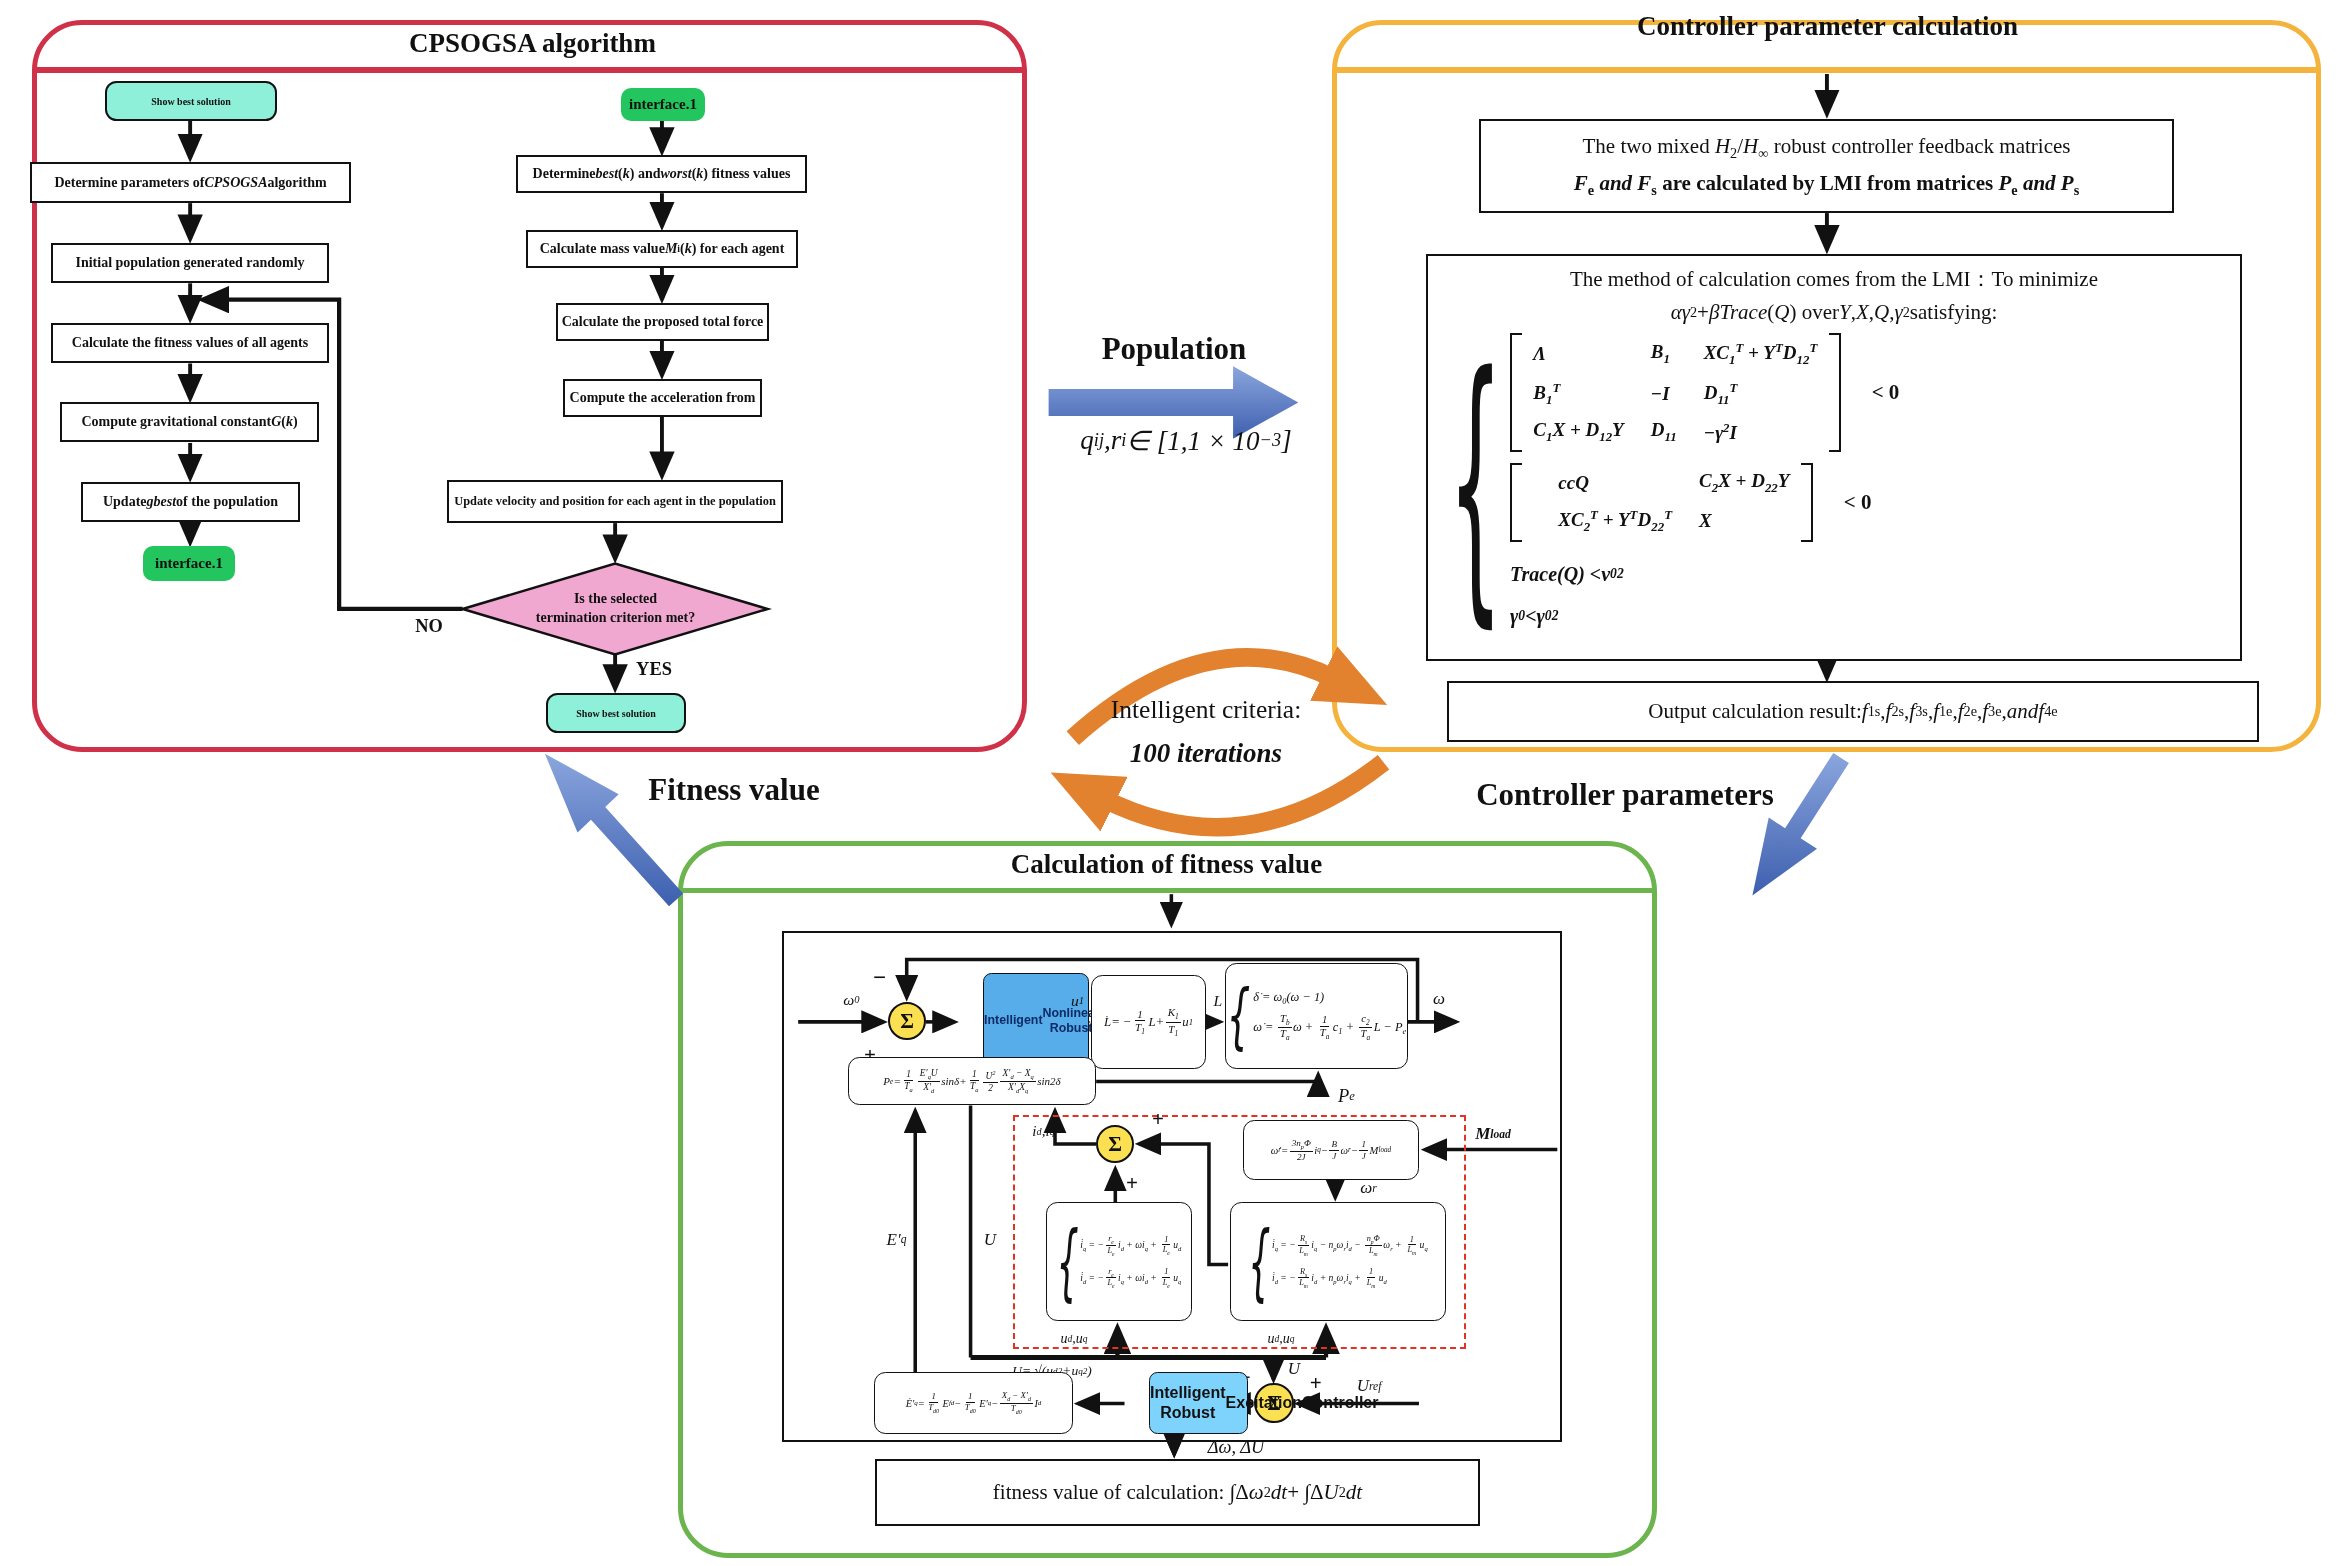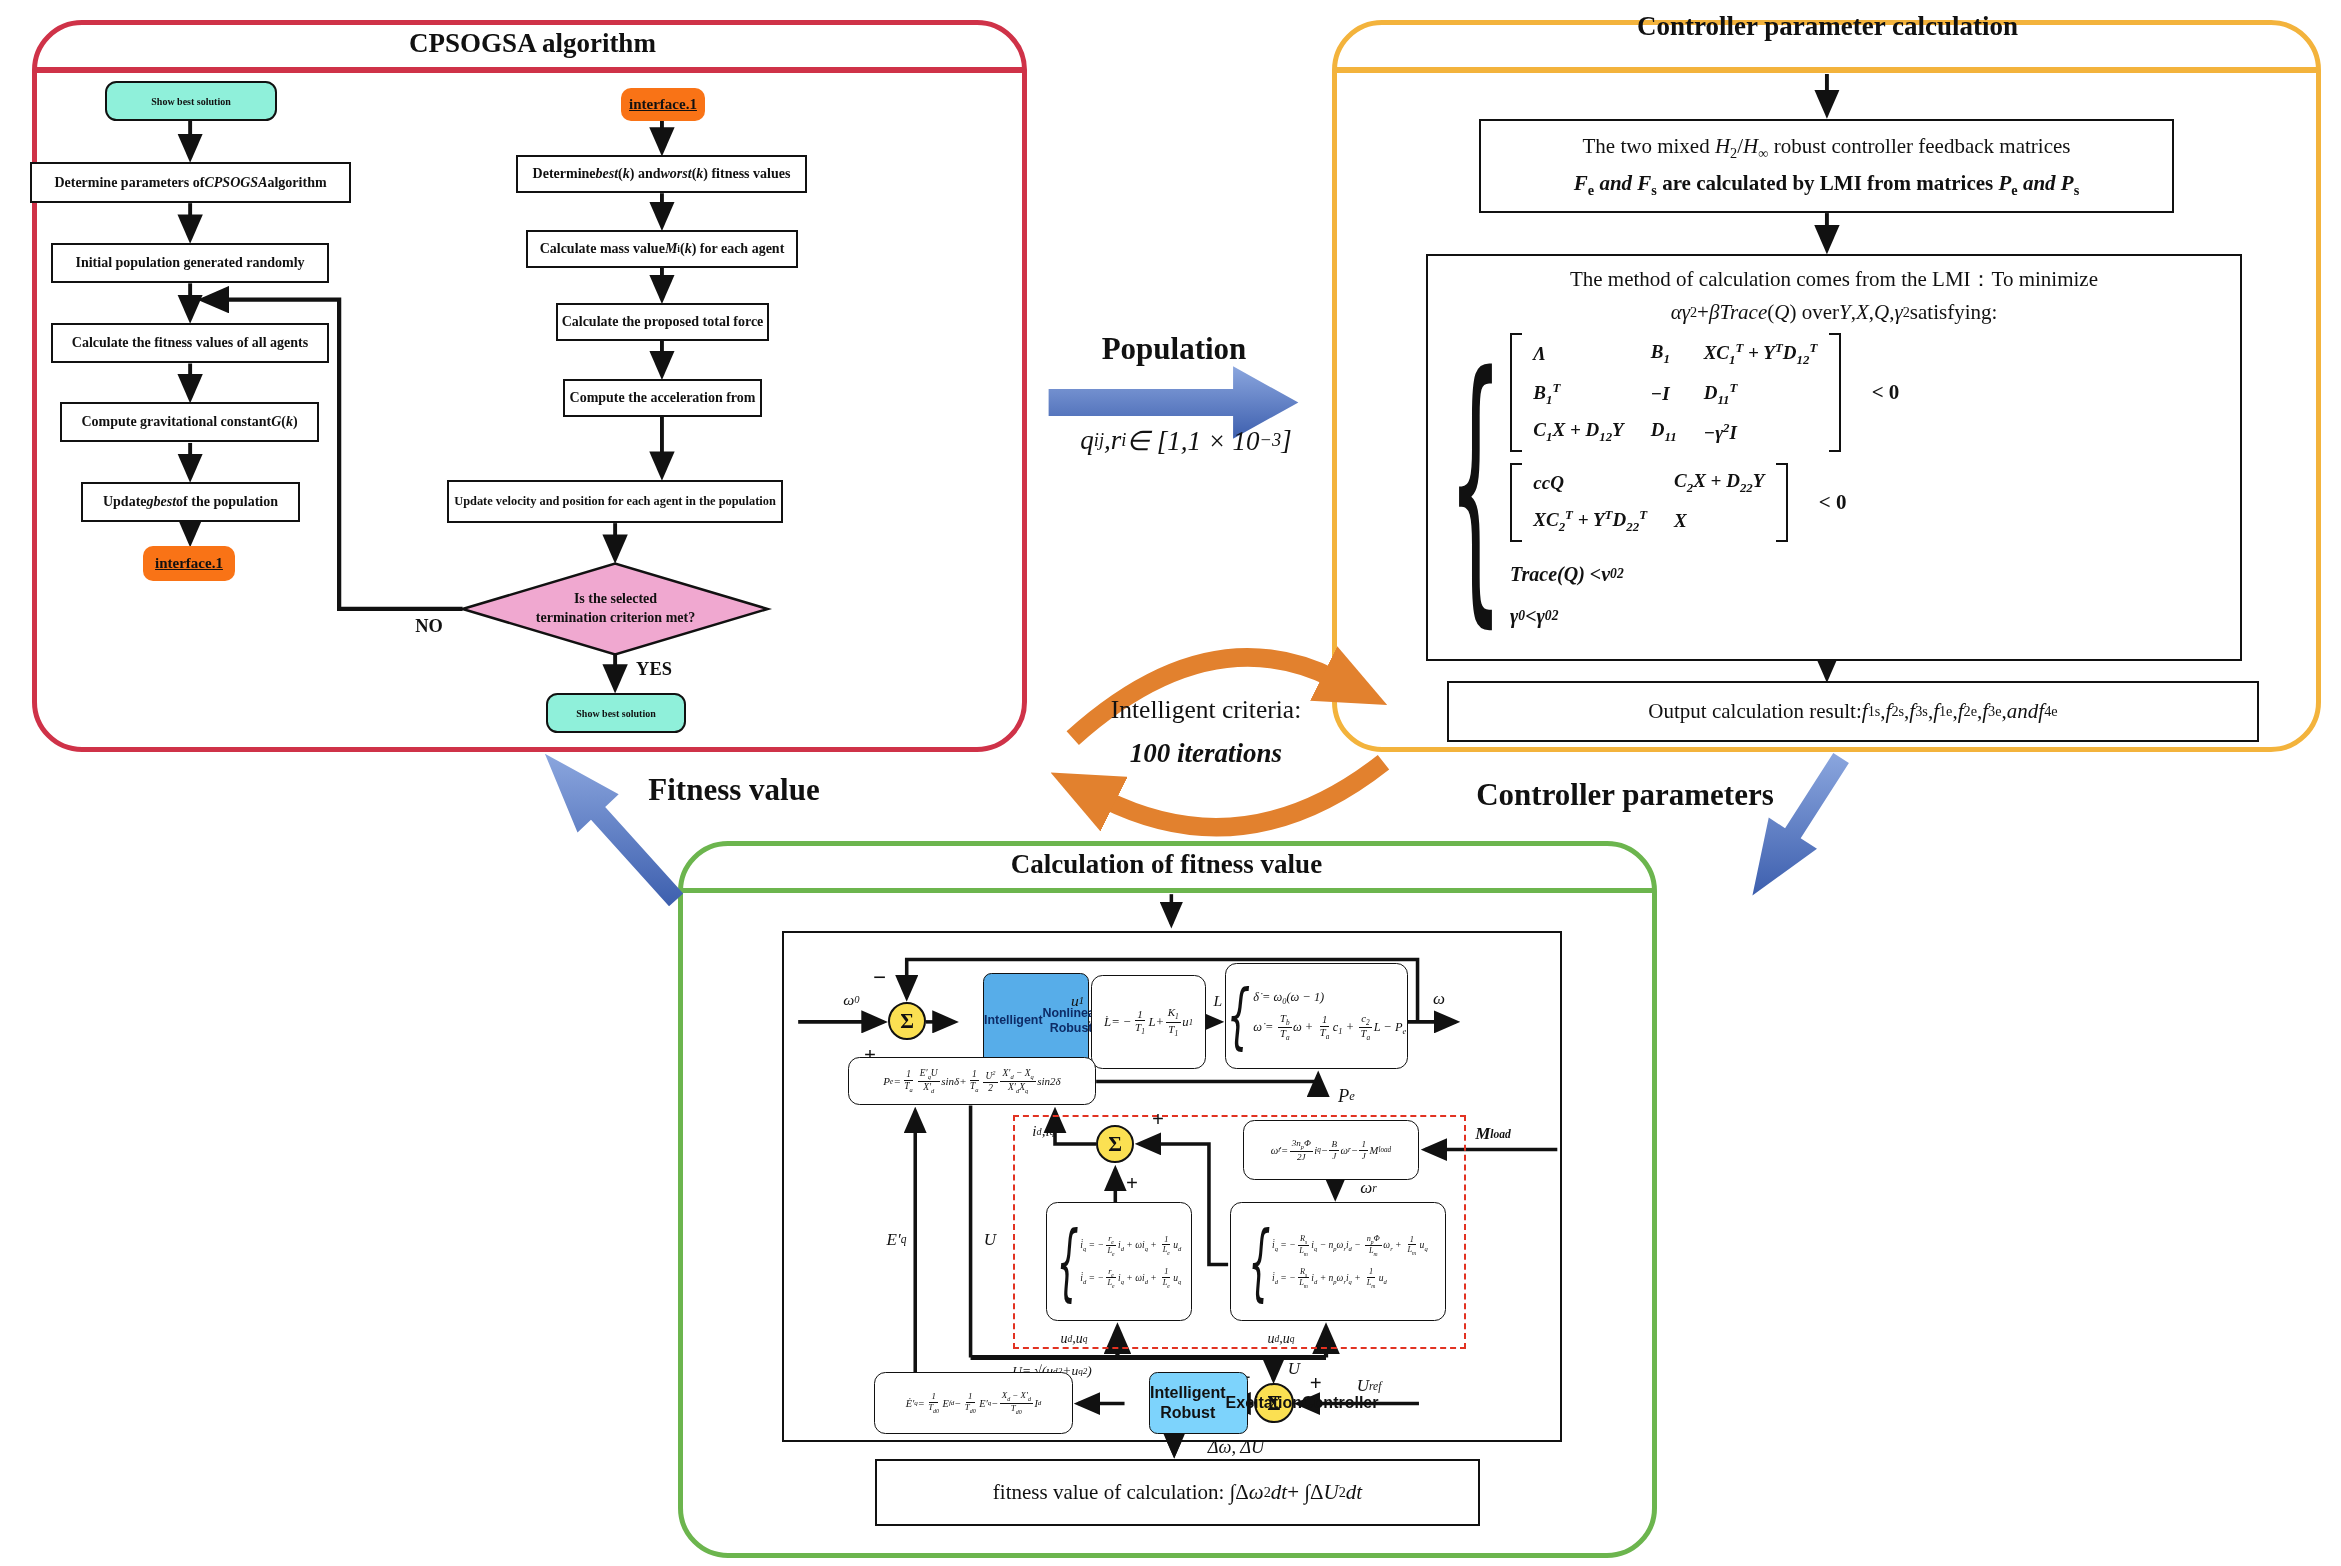--- a/index.html
+++ b/index.html
@@ -6,21 +6,21 @@
   .page{position:relative;width:2342px;height:1567px;background:#fff;overflow:hidden;
         font-family:"Liberation Serif",serif;color:#111;}
   .abs{position:absolute;box-sizing:border-box;}
   .panel{border-style:solid;border-radius:50px;background:transparent;}
   .panel-title{display:flex;align-items:center;justify-content:center;text-align:center;
                font-weight:bold;font-size:27px;}
   .sepline{position:absolute;}
   .node{display:flex;align-items:center;justify-content:center;text-align:center;
         background:#fff;border:2.1px solid #111;font-weight:bold;font-size:14px;white-space:nowrap;}
   .terminal{background:#8ff0da;border:2.1px solid #111;border-radius:11.4px;font-size:10px;}
-  .pill{background:#f97316;border:none;border-radius:10px;font-size:15px;text-decoration:underline;}
+  .pill{background:#22c55e;border:none;border-radius:10px;font-size:15px;}
   .lbl{display:flex;align-items:center;justify-content:center;text-align:center;white-space:nowrap;}
   .bold{font-weight:bold;}
   .ital{font-style:italic;}
   .eqbox{display:flex;align-items:center;justify-content:center;text-align:center;
          background:#fff;border:1.8px solid #111;border-radius:11.4px;font-style:italic;white-space:nowrap;}
   .sum{display:flex;align-items:center;justify-content:center;border-radius:50%;
        background:#fde052;border:2.1px solid #111;font-size:21px;font-weight:bold;background:#fbe052;}
   .sign{font-size:21px;font-weight:bold;}
   .ctrlbox{display:flex;align-items:center;justify-content:flex-start;text-align:center;
            border:1.8px solid #111;border-radius:8.5px;font-family:"Liberation Sans",sans-serif;
@@ -204,21 +204,21 @@
       <span><i>C</i><sub>1</sub><i>X</i> + <i>D</i><sub>12</sub><i>Y</i></span>
       <span><i>D</i><sub>11</sub></span>
       <span>−<i>γ</i><sup>2</sup><i>I</i></span>
     </div>
     <div class="mbrak r"></div>
     <span class="bold ital" style="font-size:21px;margin-left:24px;font-style:normal;">&lt; 0</span>
   </div>
 
   <div class="abs mrow" style="left:1510px;top:463px;">
     <div class="mbrak l"></div>
-    <div class="mgrid" style="grid-template-columns:auto auto;padding:7px 4.3px;">
+    <div class="mgrid" style="grid-template-columns:auto auto;padding:7px 4.3px;margin-left:25px;">
       <span><i>ccQ</i></span>
       <span><i>C</i><sub>2</sub><i>X</i> + <i>D</i><sub>22</sub><i>Y</i></span>
       <span><i>XC</i><sub>2</sub><sup>T</sup> + <i>Y</i><sup>T</sup><i>D</i><sub>22</sub><sup>T</sup></span>
       <span><i>X</i></span>
     </div>
     <div class="mbrak r"></div>
     <span class="bold" style="font-size:21px;margin-left:24px;">&lt; 0</span>
   </div>
 
   <div class="abs lbl bold ital" style="left:1510px;top:560px;width:284px;height:28px;font-size:20px;justify-content:flex-start;"><i>Trace</i>(<i>Q</i>) &lt; <i>v</i><sub>0</sub><sup>2</sup></div>

